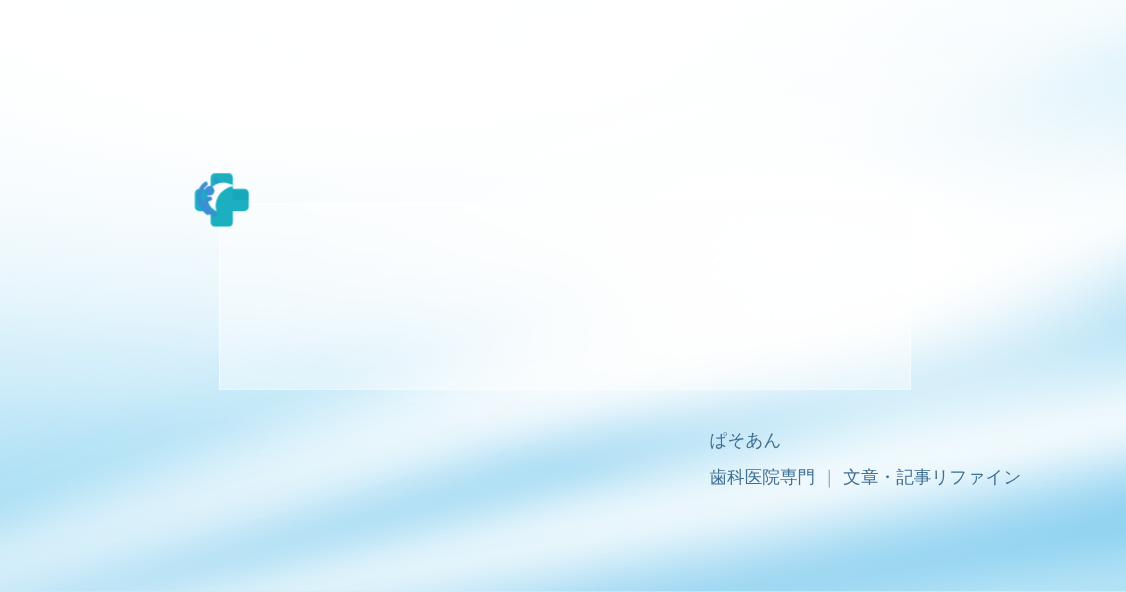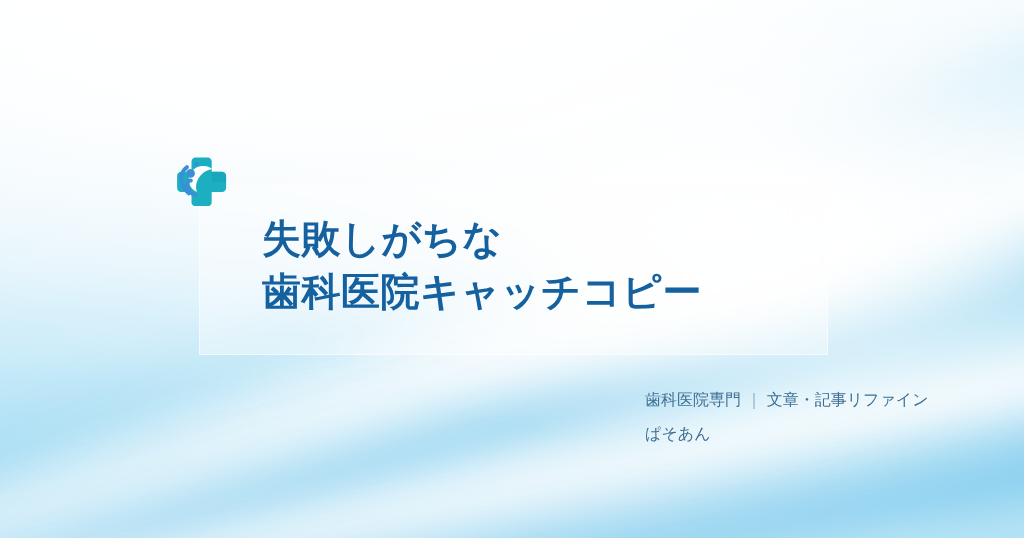--- a/index.html
+++ b/index.html
@@ -261,23 +261,19 @@
 
       <g fill="#3b8fd4">
         <circle cx="16.6" cy="21.4" r="4.3"></circle>
         <path d="M11.9 13.6c-4.9 3.6-7.1 9.3-6.3 15.4 0.7 5.3 3.6 10.2 8.1 13.9 0.9 0.8 2.3 0.6 2.9-0.4 0.6-1 0.2-2.2-0.8-3-3.6-3-5.9-6.9-6.4-11-0.6-4.6 1-8.8 4.6-11.6 1-0.8 1.2-2.1 0.5-3-0.7-1-2-1.2-2.6-0.3z"></path>
         <path d="M16.3 26.6c-2.6 0-4.6 1.8-5.2 4.3-0.7 3.1 0.2 6.4 2.3 9.2 1.7 2.2 4 3.8 6.6 4.6 1.3 0.4 2.6-0.3 2.9-1.5 0.3-1.2-0.4-2.4-1.7-2.8-1.8-0.6-3.3-1.6-4.4-3.1-1.3-1.7-1.8-3.7-1.4-5.5 0.2-0.8 0.7-1.2 1.4-1.2 1 0 1.8-0.6 2-1.5 0.3-1.3-0.6-2.5-2.5-2.5z"></path>
         <path d="M24.8 11.6c0.3 1.2-0.5 2.3-1.7 2.6-1.2 0.3-2.4-0.4-2.7-1.6-0.3-1.2 0.5-2.3 1.7-2.6 1.2-0.3 2.4 0.4 2.7 1.6z"></path>
       </g>
     </svg>
   </div>
 
-  <div id="title-block">
-    <p class="title-line">失敗しがちな</p>
-    <p class="title-line">歯科医院キャッチコピー</p>
+
+  <div id="credit-block">
+    <p class="credit-line">ぱそあん</p>
+    <p class="credit-line"><span>歯科医院専門</span><span class="credit-sep">｜</span><span>文章・記事リファイン</span></p>
   </div>
 
-  <div id="credit-block">
-    <p class="credit-line"><span>歯科医院専門</span><span class="credit-sep">｜</span><span>文章・記事リファイン</span></p>
-    <p class="credit-line">ぱそあん</p>
-  </div>
-
 </div>
 
 </body></html>

